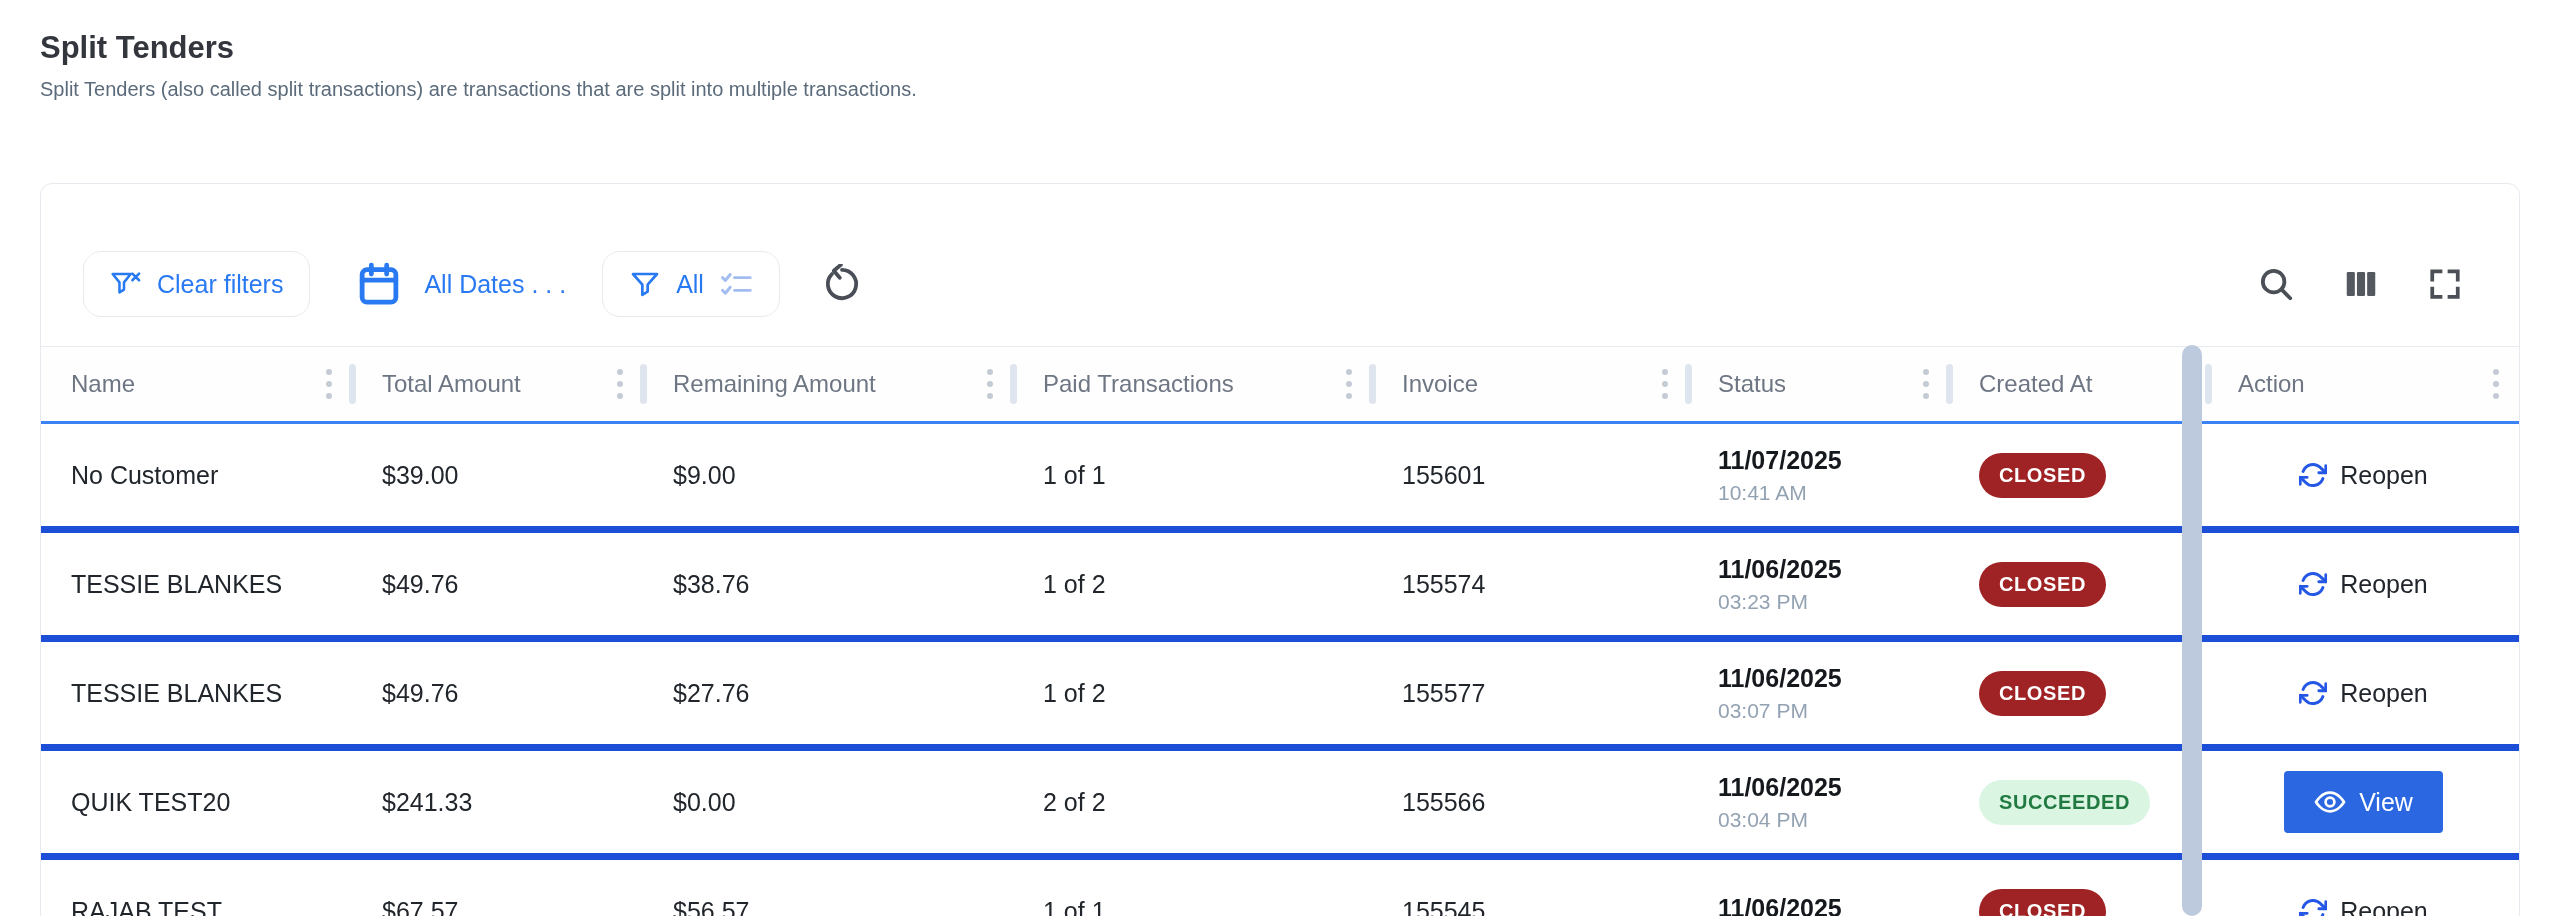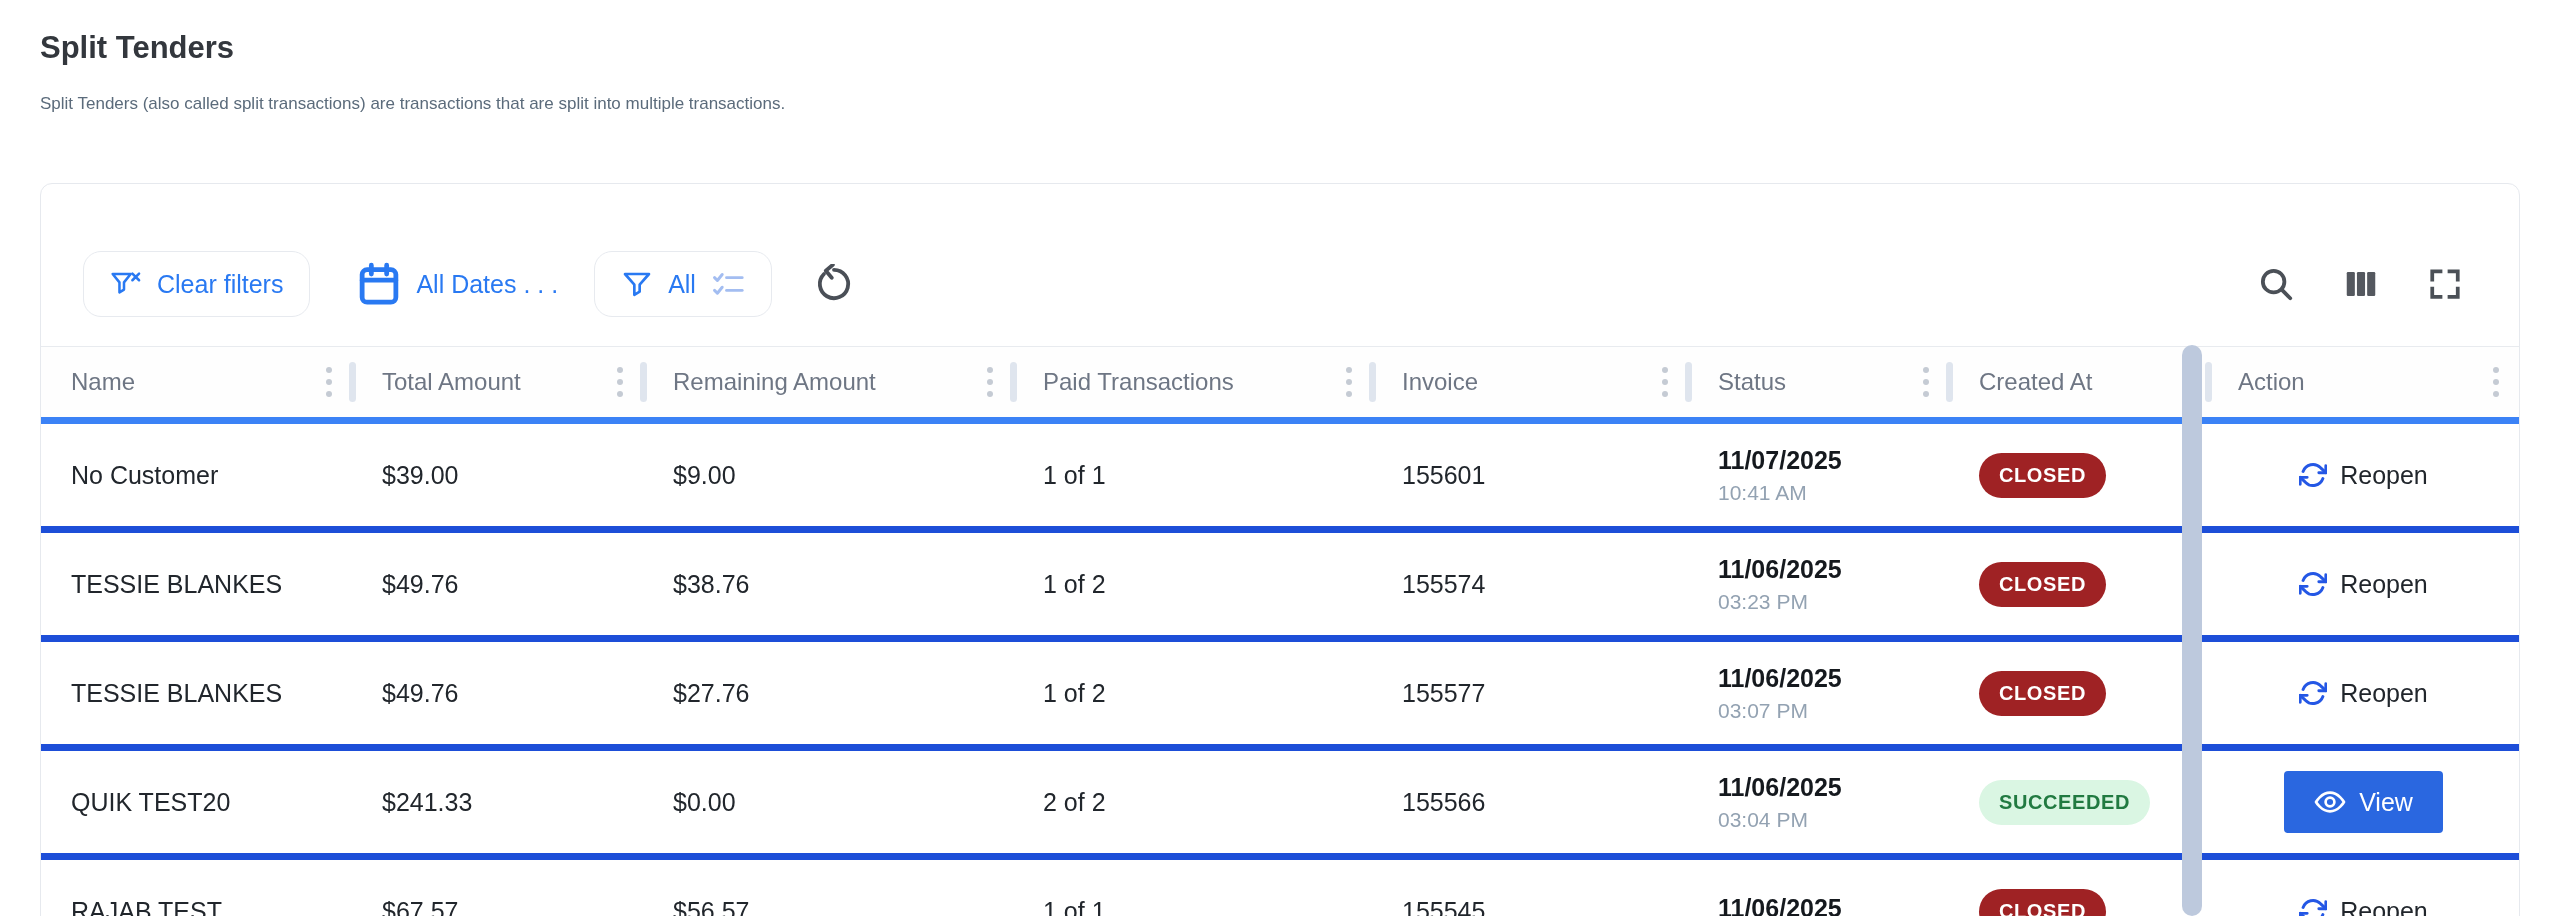--- a/index.html
+++ b/index.html
@@ -2,42 +2,42 @@
 <html><head>
 <meta charset="utf-8">
 <style>
   * { box-sizing: border-box; margin: 0; padding: 0; }
   html,body { width:2560px; height:916px; overflow:hidden; background:#fff;
               font-family:"Liberation Sans", sans-serif; color:#21262c; }
   .page { position:relative; width:2236px; height:916px; }
 
   
   .page-title { position:absolute; left:40px; top:30px; font-size:31px; font-weight:700; color:#33373d; }
-  .page-sub   { position:absolute; left:40px; top:94px; font-size:17px; color:#5b6b7b; }
+  .page-sub   { position:absolute; left:40px; top:78px; font-size:20px; color:#5b6b7b; }
 
   
   .card { position:absolute; left:40px; top:183px; width:2480px; height:980px;
           border:1px solid #e6e9ee; border-radius:12px; background:#fff; overflow:hidden; }
 
   
   .toolbar { display:flex; align-items:center; padding:38px 56px 0 42px; height:162px; }
   .tbtn { display:flex; align-items:center; gap:15px; height:66px; padding:0 26px;
           background:#fff; border:1.5px solid #e7eaef; border-radius:18px; cursor:pointer;
           font-family:"Liberation Sans",sans-serif; }
   .tbtn .lbl { font-size:25px; color:#2979f2; }
   .cal-wrap { margin-left:46px; display:flex; align-items:center; }
-  .date-label { margin-left:14px; font-size:25px; color:#2979f2; cursor:pointer; white-space:pre; }
+  .date-label { margin-left:22px; font-size:25px; color:#2979f2; cursor:pointer; white-space:pre; }
   .filter2 { margin-left:36px;text-align:center; }
   .reset-wrap { margin-left:42px; display:flex; align-items:center; cursor:pointer; }
   .toolbar-right { margin-left:auto; display:flex; align-items:center; gap:48px; }
   .toolbar-right .ic { display:flex; align-items:center; cursor:pointer; }
 
   
   .grid-row { display:grid; grid-template-columns:311px 291px 370px 359px 316px 261px 259px 1fr; }
-  .thead { border-top:1px solid #e8ebef; border-bottom:7px solid #3b82f6; height:78px; background:#fefefe; }
+  .thead { border-top:1px solid #e8ebef; border-bottom:3px solid #3b82f6; height:78px; background:#fefefe; }
   .th { position:relative; display:flex; align-items:center; padding-left:30px;
         font-size:24px; color:#6e7684; cursor:pointer; }
   .kebab { margin-left:auto; margin-right:20px; display:flex; flex-direction:column; gap:6px; cursor:pointer; }
   .kebab i { width:6px; height:6px; border-radius:50%; background:#c5cbd4; display:block; }
   .col-div { position:absolute; right:-4px; top:50%; transform:translateY(-50%);
              width:7px; height:40px; border-radius:4px; background:#dfe5ee; z-index:2; }
   .th:last-child .col-div { display:none; }
 
   .tr { height:109px; border-bottom:7px solid #1d4ed8; background:#fff; }
   .td { display:flex; align-items:center; padding-left:30px; font-size:25px; color:#21262c; overflow:hidden; }

